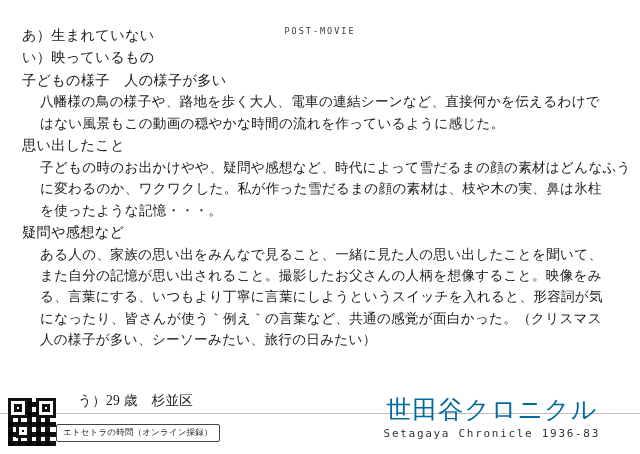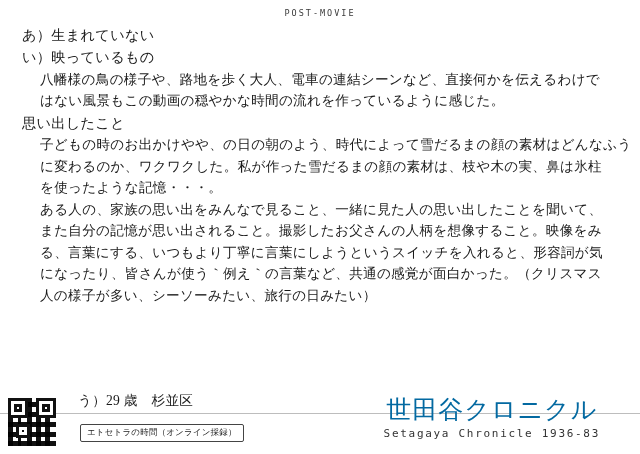--- a/index.html
+++ b/index.html
@@ -16,21 +16,21 @@
   }
   .page {
     position: relative;
     width: 640px;
     height: 454px;
     box-sizing: border-box;
     padding: 14px 22px 0 22px;
   }
   .header-tag {
     position: absolute;
-    top: 8px;
+    top: 26px;
     left: 0;
     width: 640px;
     text-align: center;
     font-family: "DejaVu Sans Mono", "Liberation Mono", monospace;
     font-size: 8.5px;
     letter-spacing: 2px;
     color: #3a3a3a;
   }
   .body-text {
     position: relative;
@@ -102,21 +102,21 @@
   }
   .credit-line {
     position: absolute;
     left: 78px;
     bottom: 44px;
     font-size: 13.6px;
     letter-spacing: 0.02em;
   }
   .badge {
     position: absolute;
-    left: 80px;
+    left: 56px;
     bottom: 12px;
     border: 1px solid #444;
     border-radius: 2px;
     padding: 2px 6px;
     font-size: 8.5px;
     font-family: "Liberation Sans", sans-serif;
     color: #222;
     letter-spacing: 0.02em;
     background: #fff;
   }
@@ -146,26 +146,28 @@
 </head>
 <body>
 
 <div class="page">
 
   <div class="header-tag">POST-MOVIE</div>
 
   <div class="body-text" style="margin-top:10px;">
     <div class="line lead">あ）生まれていない</div>
     <div class="line lead">い）映っているもの</div>
+    <div class="line lead">子どもの様子　人の様子が多い</div>
     <div class="line indent">八幡様の鳥の様子や、路地を歩く大人、電車の連結シーンなど、直接何かを伝えるわけで</div>
     <div class="line indent">はない風景もこの動画の穏やかな時間の流れを作っているように感じた。</div>
     <div class="line lead">思い出したこと</div>
-    <div class="line indent">子どもの時のお出かけやや、の日の朝のよう、時代によって雪だるまの顔の素材はどんなふう</div>
+    <div class="line indent">子どもの時のお出かけやや、疑問や感想など、時代によって雪だるまの顔の素材はどんなふう</div>
     <div class="line indent">に変わるのか、ワクワクした。私が作った雪だるまの顔の素材は、枝や木の実、鼻は氷柱</div>
     <div class="line indent">を使ったような記憶・・・。</div>
+    <div class="line lead">疑問や感想など</div>
     <div class="line indent">ある人の、家族の思い出をみんなで見ること、一緒に見た人の思い出したことを聞いて、</div>
     <div class="line indent">また自分の記憶が思い出されること。撮影したお父さんの人柄を想像すること。映像をみ</div>
     <div class="line indent">る、言葉にする、いつもより丁寧に言葉にしようというスイッチを入れると、形容詞が気</div>
     <div class="line indent">になったり、皆さんが使う｀例え｀の言葉など、共通の感覚が面白かった。（クリスマス</div>
     <div class="line indent">人の様子が多い、シーソーみたい、旅行の日みたい）</div>
   </div>
 
   <div class="footer">
     <div class="footer-rule"></div>
 

